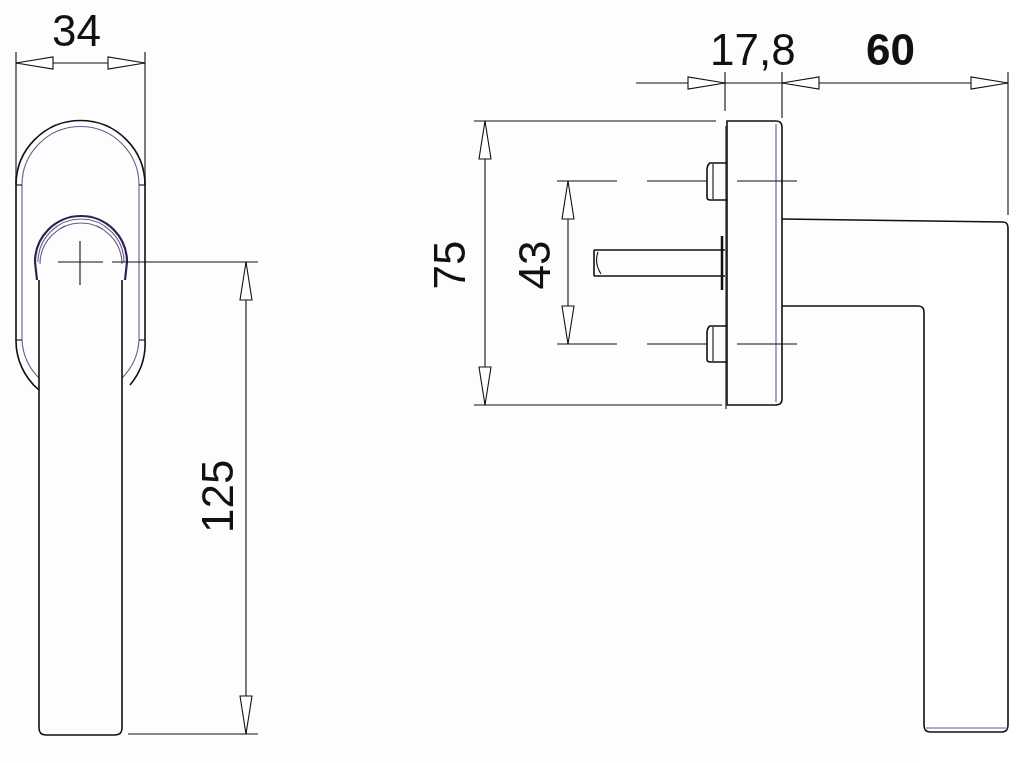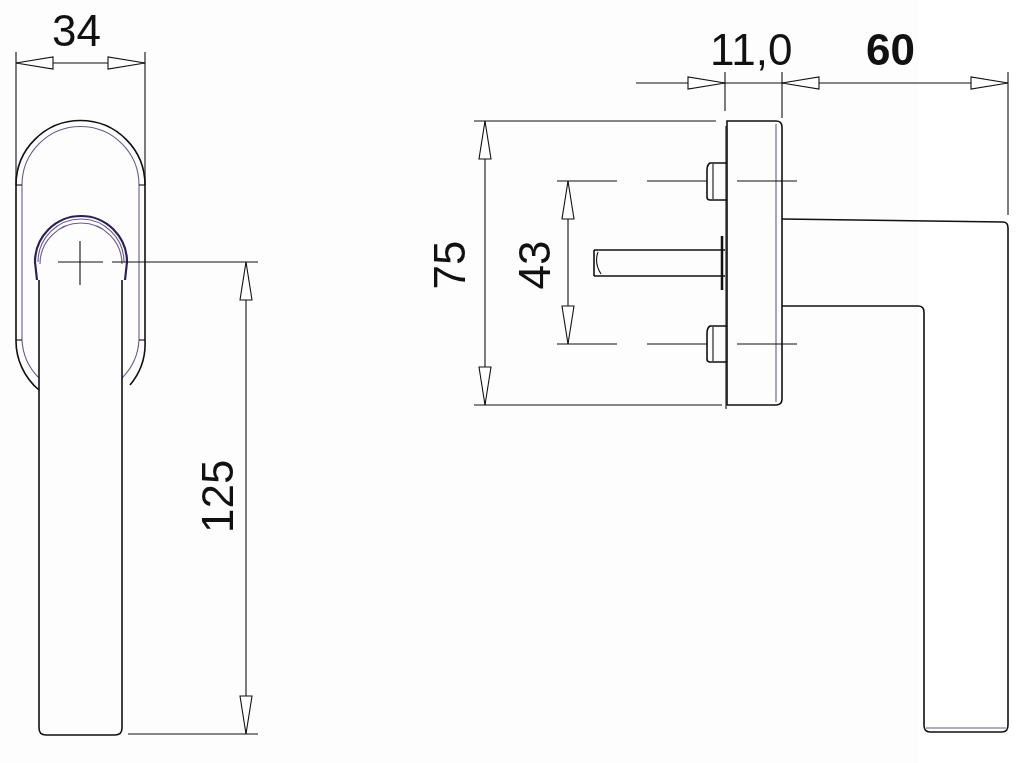--- a/index.html
+++ b/index.html
@@ -101,15 +101,15 @@
       <line class="thin" x1="568" y1="181" x2="568" y2="344"></line>
       <polygon class="arrow" points="568,181 562,219 574,219"></polygon>
       <polygon class="arrow" points="568,344 562,306 574,306"></polygon>
     </g>
   </svg>
 
   <div class="dimtxt" style="left:52px; top:9px;">34</div>
   <div class="dimtxt rot" style="left:183px; top:476px; width:70px; text-align:center;">125</div>
   <div class="dimtxt rot" style="left:425px; top:243px; width:50px; text-align:center;">75</div>
   <div class="dimtxt rot" style="left:510px; top:243px; width:50px; text-align:center;">43</div>
-  <div class="dimtxt" style="left:710px; top:28px;">11,0</div>
+  <div class="dimtxt" style="left:710px; top:28px;">17,8</div>
   <div class="dimtxt" style="left:866px; top:28px;font-weight:bold;">60</div>
 </div>
 
 </body></html>

